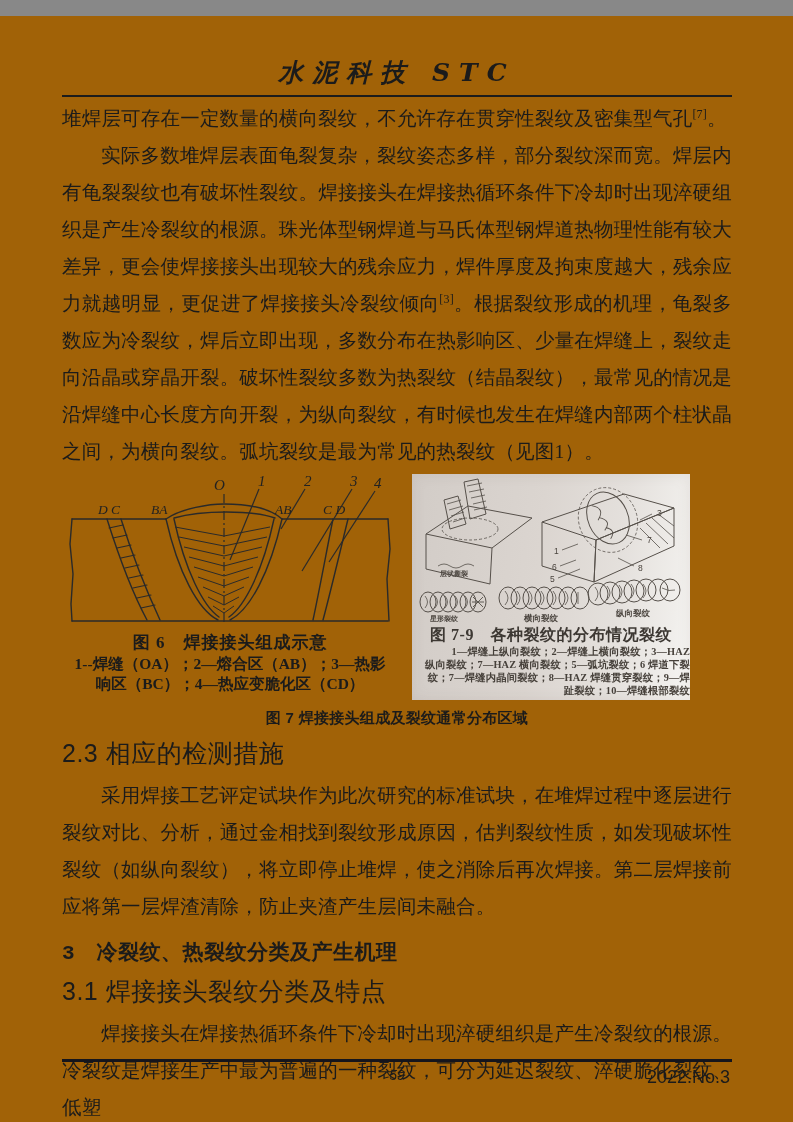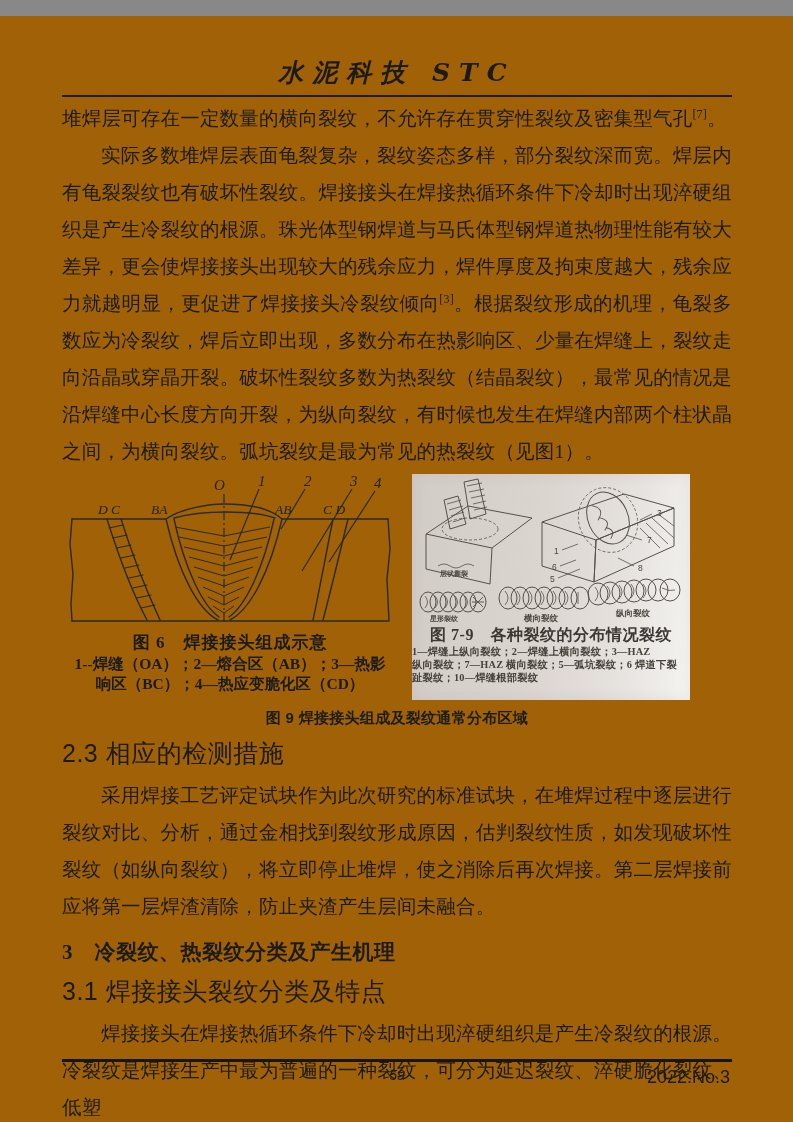--- a/index.html
+++ b/index.html
@@ -42,40 +42,40 @@
     width:278px; height:226px; margin-top:2px;
     background:linear-gradient(96deg,#d2ccc7 0%,#dbd5d0 45%,#e4e0dc 72%,#f0eeeb 92%,#f7f6f4 100%);
     box-shadow:inset 0 0 14px rgba(120,100,90,.12);
   }
   .photo svg { display:block; }
   .photo-cap-title {
     text-align:center; font-size:16px; font-weight:bold; color:#3d3833;
     margin-top:1px; letter-spacing:.5px;
   }
   .photo-legend {
-    text-align:left; font-size:10.3px; font-weight:bold;
+    text-align:right; font-size:10.3px; font-weight:bold;
     color:#46403a; line-height:1.26; letter-spacing:.2px;
   }
   .ph-label { font-size:8.5px; font-weight:bold; fill:#4a443e; font-family:"Liberation Sans",sans-serif; }
   .ph-label-sm { font-size:7px; font-weight:bold; fill:#4a443e; font-family:"Liberation Sans",sans-serif; }
   .ph-num { font-size:8.5px; fill:#4a443e; font-family:"Liberation Sans",sans-serif; }
 
   .fig1-caption {
     text-align:center; margin:9px 0 2px;
     font-family:"Liberation Sans","DejaVu Sans",sans-serif;
     font-size:15px; font-weight:600; letter-spacing:.3px;
   }
 
   
   .h-sub {
     font-family:"Liberation Sans","DejaVu Sans",sans-serif;
     font-size:25px; font-weight:normal; margin:9px 0 7px; letter-spacing:.5px;
   }
   .h-main {
-    font-family:Liberation Serif, serif;
+    font-family:Liberation Mono, monospace;
     font-size:21px; font-weight:bold; margin:13px 0 9px; letter-spacing:.5px;
   }
 
   
   .footer { position:absolute; left:62px; right:61px; top:1043px; border-top:3px solid #15151c; height:40px; }
   .page-num {
     position:absolute; left:50%; transform:translateX(-50%); top:5px;
     font-family:"Liberation Sans",sans-serif; font-size:14px;font-style:italic;
   }
   .issue {
@@ -210,25 +210,26 @@
           <text class="ph-num" x="138" y="108">5</text>
           <text class="ph-num" x="226" y="97">8</text>
           <text class="ph-label-sm" x="28" y="102">层状撕裂</text>
           <text class="ph-label-sm" x="18" y="147">星形裂纹</text>
           <text class="ph-label" x="112" y="147">横向裂纹</text>
           <text class="ph-label" x="204" y="142">纵向裂纹</text>
         </svg>
         <div class="photo-cap-title">图 7-9　各种裂纹的分布情况裂纹</div>
         <div class="photo-legend">1—焊缝上纵向裂纹；2—焊缝上横向裂纹；3—HAZ</div>
         <div class="photo-legend">纵向裂纹；7—HAZ 横向裂纹；5—弧坑裂纹；6 焊道下裂</div>
+        <div class="photo-legend">纹；7—焊缝内晶间裂纹；8—HAZ 焊缝贯穿裂纹；9—焊</div>
         <div class="photo-legend">趾裂纹；10—焊缝根部裂纹</div>
       </div>
     </div>
 
-    <div class="fig1-caption">图 9 焊接接头组成及裂纹通常分布区域</div>
+    <div class="fig1-caption">图 7 焊接接头组成及裂纹通常分布区域</div>
 
     <h2 class="h-sub">2.3 相应的检测措施</h2>
     <p class="para indent">采用焊接工艺评定试块作为此次研究的标准试块，在堆焊过程中逐层进行裂纹对比、分析，通过金相找到裂纹形成原因，估判裂纹性质，如发现破坏性裂纹（如纵向裂纹），将立即停止堆焊，使之消除后再次焊接。第二层焊接前应将第一层焊渣清除，防止夹渣产生层间未融合。</p>
 
     <h1 class="h-main">3　冷裂纹、热裂纹分类及产生机理</h1>
     <h2 class="h-sub">3.1 焊接接头裂纹分类及特点</h2>
     <p class="para indent">焊接接头在焊接热循环条件下冷却时出现淬硬组织是产生冷裂纹的根源。冷裂纹是焊接生产中最为普遍的一种裂纹，可分为延迟裂纹、淬硬脆化裂纹、低塑</p>
 
   </div>
 

